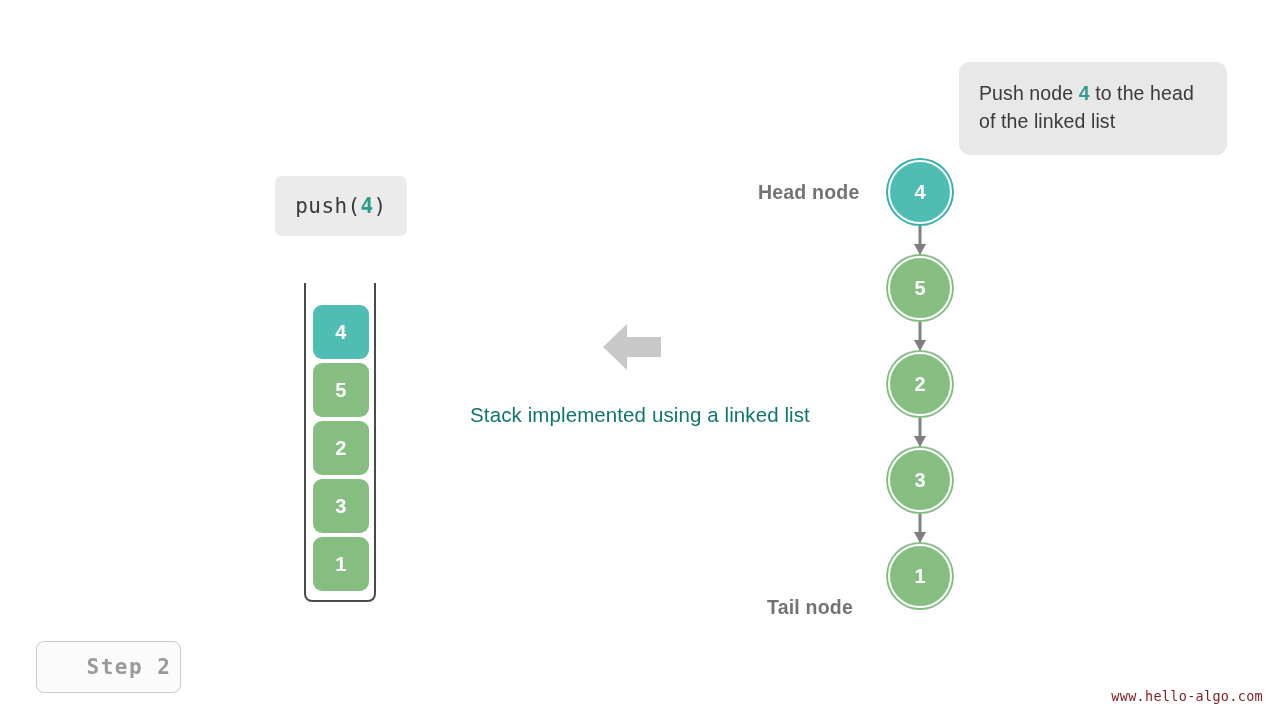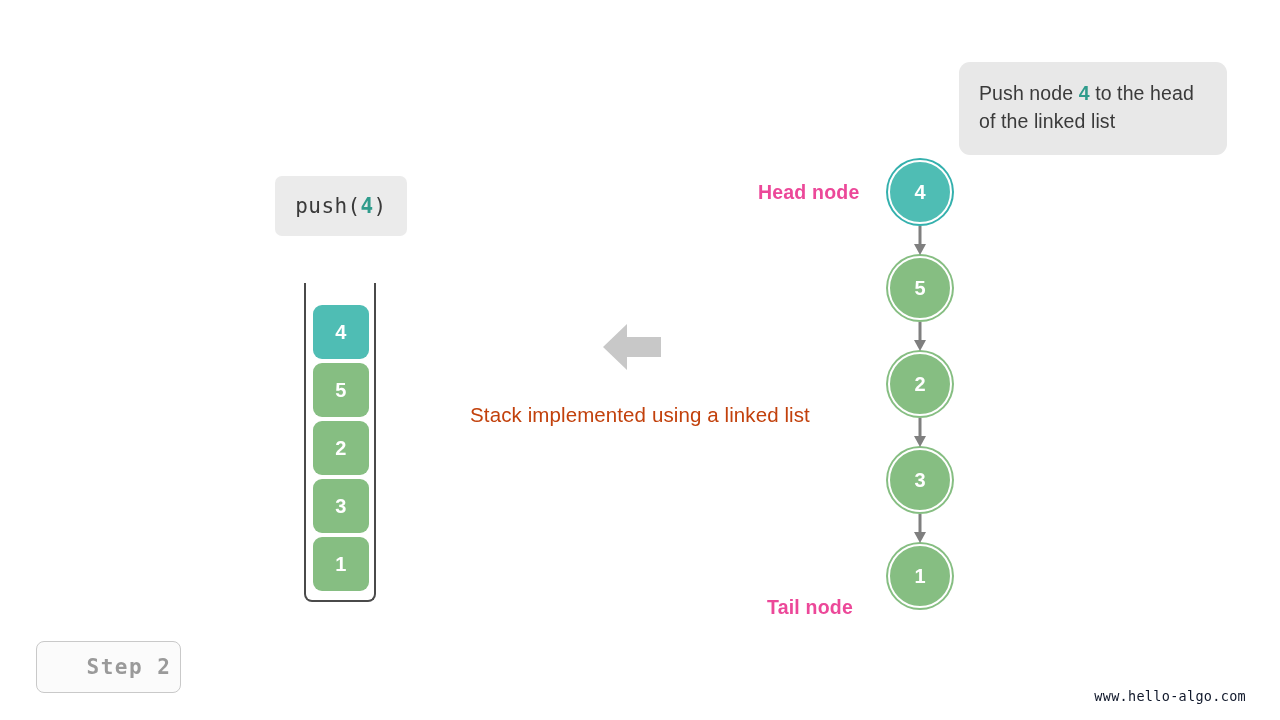--- a/index.html
+++ b/index.html
@@ -111,21 +111,21 @@
     top: 316px;
     width: 62px;
     height: 62px;
   }
   .center-caption {
     position: absolute;
     left: 340px;
     top: 403px;
     width: 600px;
     text-align: center;
-    color: #c2410c;
+    color: #0f766e;
     font-size: 20.5px;
     letter-spacing: 0.1px;
   }
 
   
   .ll {
     position: absolute;
     left: 888px;
     top: 160px;
     width: 64px;
@@ -158,21 +158,21 @@
   }
   .ll-arrow {
     position: absolute;
     left: 26px;
     width: 12px;
     height: 38px;
   }
 
   .side-label {
     position: absolute;
-    color: #ec4899;
+    color: #737373;
     font-size: 19.5px;
     font-weight: bold;
     letter-spacing: 0.2px;
     white-space: nowrap;
   }
   .label-head { left: 758px; top: 181px; }
   .label-tail { left: 767px; top: 596px; }
 
   
   .step-badge {
@@ -192,25 +192,25 @@
     font-size: 21px;
     font-weight: bold;
     color: #9a9a9a;
     letter-spacing: 1.5px;
     padding-left: 41px;
   }
 
   
   .watermark {
     position: absolute;
-    right: 34px;
+    right: 17px;
     bottom: 16px;
     font-family: "DejaVu Sans Mono", monospace;
     font-size: 13.5px;
-    color: #0f172a;
+    color: #7f1d1d;
     letter-spacing: 0.3px;
   }
 </style>
 </head>
 <body>
 
 <div class="canvas">
 
   <div class="callout">
     <span>Push node </span><span class="hl">4</span><span> to the head of the linked list</span>

